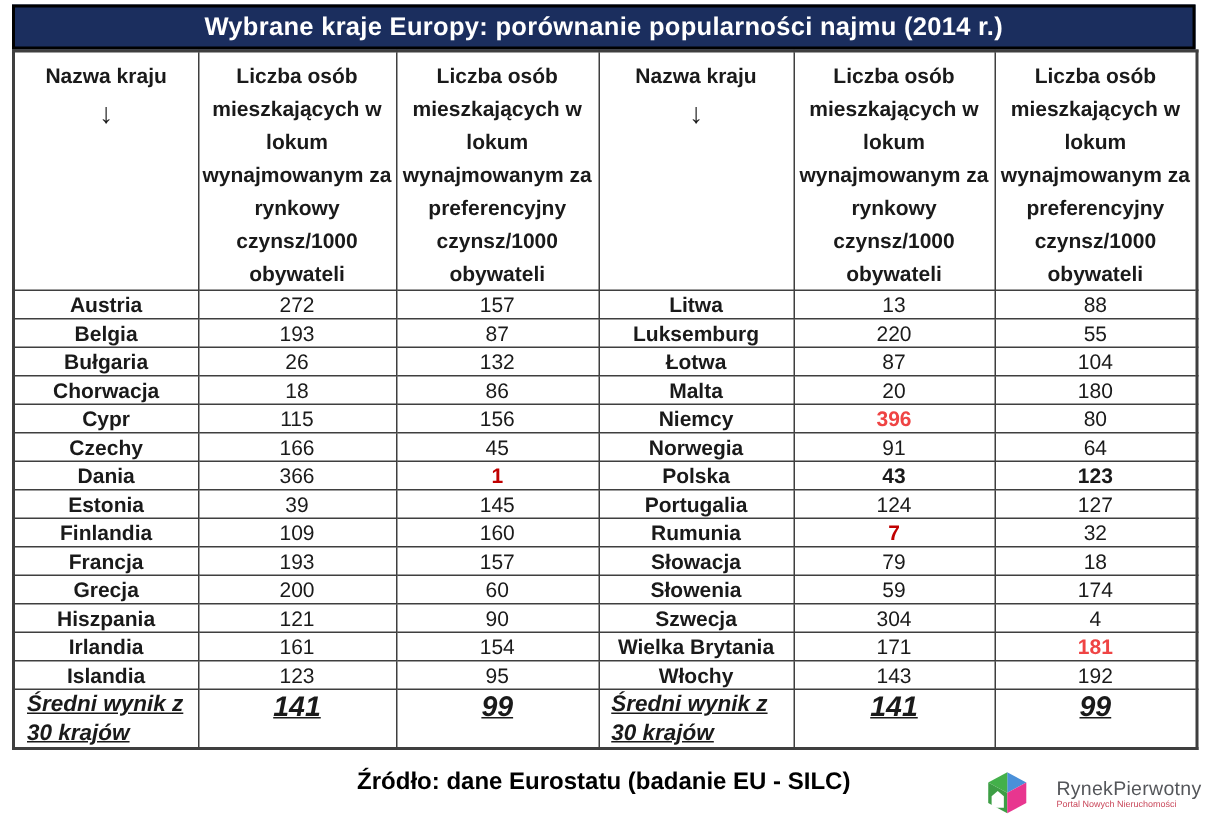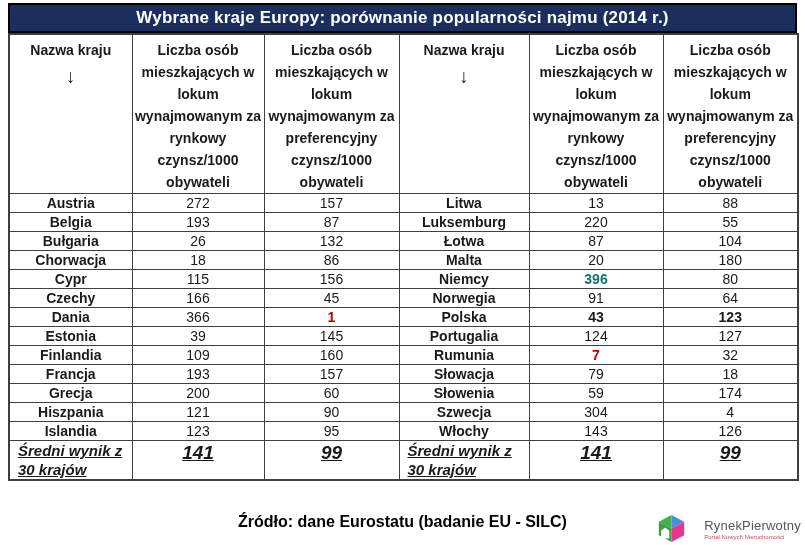--- a/index.html
+++ b/index.html
@@ -23,21 +23,21 @@
   }
   table.main thead th {
     height: 154px; vertical-align: top; padding-top: 4px;
     font-size: 14px; font-weight: bold; line-height: 22px; background: #ffffff;
   }
   .hdr-arrow { font-size: 19px; font-weight: bold; margin-top: 5px; }
   table.main tbody td { height: 19px; font-size: 14px; line-height: 16px; padding: 0 2px; }
   td.country-cell { font-weight: bold; }
   td.num { font-weight: normal; }
   td.num.red   { color: #c00000; font-weight: bold; }
-  td.num.green { color: #0f766e; font-weight: bold; }
+  td.num.green { color: #ef4444; font-weight: bold; }
   td.num.bold  { font-weight: bold; }
 
   tr.summary-row td { height: 24px; vertical-align: top; }
   td.summary-label {
     text-align: left !important; padding-left: 8px !important;
     font-weight: bold; font-style: italic; font-size: 15px; line-height: 19px;
   }
   td.summary-label div { text-decoration: underline; display: inline-block; }
   td.summary-num { font-weight: bold; font-style: italic; font-size: 19px; padding-top: 1px !important; }
   td.summary-num span { text-decoration: underline; }
@@ -177,26 +177,34 @@
       </tr>
       <tr>
         <td class="country-cell">Hiszpania</td>
         <td class="num">121</td>
         <td class="num">90</td>
         <td class="country-cell">Szwecja</td>
         <td class="num">304</td>
         <td class="num">4</td>
       </tr>
       <tr>
+        <td class="country-cell">Irlandia</td>
+        <td class="num">161</td>
+        <td class="num">154</td>
+        <td class="country-cell">Wielka Brytania</td>
+        <td class="num">171</td>
+        <td class="num green">181</td>
+      </tr>
+      <tr>
         <td class="country-cell">Islandia</td>
         <td class="num">123</td>
         <td class="num">95</td>
         <td class="country-cell">Włochy</td>
         <td class="num">143</td>
-        <td class="num">126</td>
+        <td class="num">192</td>
       </tr>
     </tbody>
   <tfoot>
     <tr class="summary-row">
       <td class="summary-label">
         <div>Średni wynik z</div><br>
         <div>30 krajów</div>
       </td>
       <td class="summary-num"><span>141</span></td>
       <td class="summary-num"><span>99</span></td>

